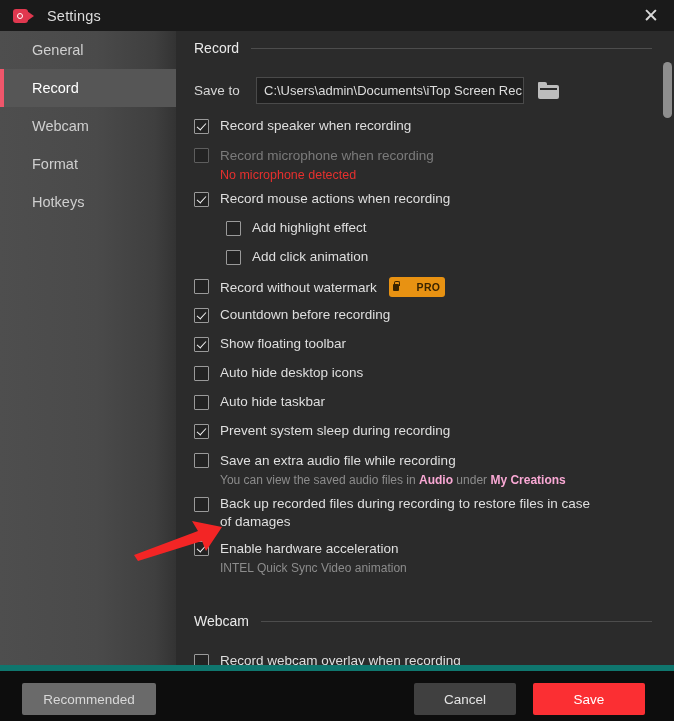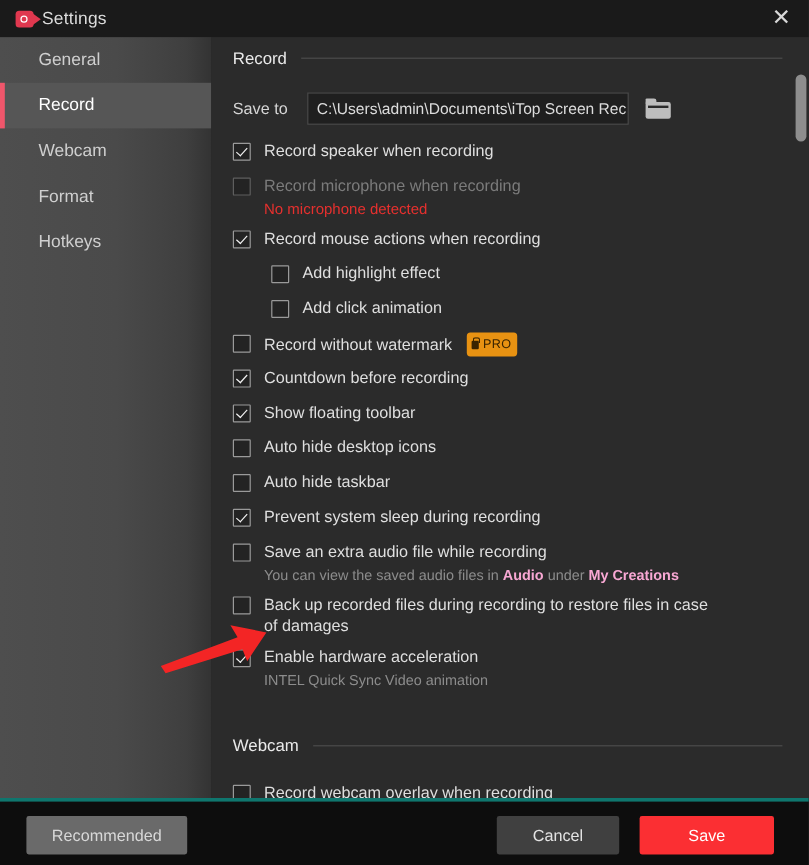--- a/index.html
+++ b/index.html
@@ -26,21 +26,21 @@
   .app-icon .lens {
     position:absolute; left:4px; top:5px; width:6px; height:6px;
     border:1.6px solid #fff; border-radius:50%;
   }
   .app-icon .tip {
     position:absolute; left:14px; top:3px; width:0; height:0;
     border-top:5px solid transparent; border-bottom:5px solid transparent;
     border-left:7px solid #e0384f;
   }
   .title-text {
-    font-size:14.5px; color:#dcdcdc; letter-spacing:.2px;
+    margin-left:12px; font-size:14.5px; color:#dcdcdc; letter-spacing:.2px;
   }
   .close-btn {
     position:absolute; right:0; top:0; width:46px; height:31px;
     display:flex; align-items:center; justify-content:center;
     color:#d8d8d8; font-size:19px; line-height:1; cursor:pointer;
   }
 
   
   .edge-chevron {
     position:absolute; left:0px; color:#7d7d7d; font-size:13px;
@@ -108,23 +108,23 @@
     content:""; position:absolute; left:4px; top:1px; width:4px; height:8px;
     border:solid #f2f2f2; border-width:0 1.8px 1.8px 0; transform:rotate(42deg);
   }
   .cb.dim { border-color:#5e5e5e; }
   .opt-txt { font-size:13.5px; color:#dfdfdf; line-height:18px; max-width:370px; }
   .opt-txt.dim { color:#7b7b7b; }
   .sub { font-size:12px; color:#8c8c8c; line-height:17px; margin-top:2px; }
   .sub b { color:#f9a8d4; font-weight:bold; }
   .warn { font-size:12.5px; color:#e6302e; line-height:17px; margin-top:2px; }
   .pro {
-    display:inline-flex; align-items:center; gap:4px; vertical-align:1px;
+    display:inline-flex; align-items:center; gap:18px; vertical-align:1px;
     margin-left:8px; background:#e89212; color:#3a2400; font-size:10.5px;
-    font-weight:normal; padding:1px 5px 1px 4px; border-radius:3px; letter-spacing:.3px;
+    font-weight:bold; padding:1px 5px 1px 4px; border-radius:3px; letter-spacing:.3px;
   }
   .pro .lock {
     width:6px; height:7px; background:#3a2400; border-radius:1px;
     position:relative;
   }
   .pro .lock:before {
     content:""; position:absolute; left:1px; top:-3px; width:4px; height:4px;
     border:1.2px solid #3a2400; border-bottom:none; border-radius:2px 2px 0 0;
   }
   .blk-gap { height:9px; }
@@ -134,21 +134,21 @@
     position:absolute; right:2px; top:33px; width:9px; height:628px; background:transparent;
   }
   .thumb {
     position:absolute; right:2px; top:62px; width:9px; height:56px;
     background:#8e8e8e; border-radius:5px; cursor:pointer;
   }
 
   
   .footer {
     position:absolute; left:0; bottom:0; width:674px; height:56px;
-    background:#0d0d0d; border-top:3px solid #0f766e;
+    background:#0d0d0d; border-top:6px solid #0f766e;
   }
   .btn {
     position:absolute; top:12px; height:32px; font-size:13.5px;
     display:flex; align-items:center; justify-content:center; cursor:pointer;
     border:none; border-radius:2px;
   }
   .btn-recommended { left:22px; width:134px; background:#6a6a6a; color:#d8d8d8; }
   .btn-cancel { left:414px; width:102px; background:#404040; color:#e3e3e3; }
   .btn-save  { left:533px; width:112px; background:#fb2f33; color:#ffffff; }
 

